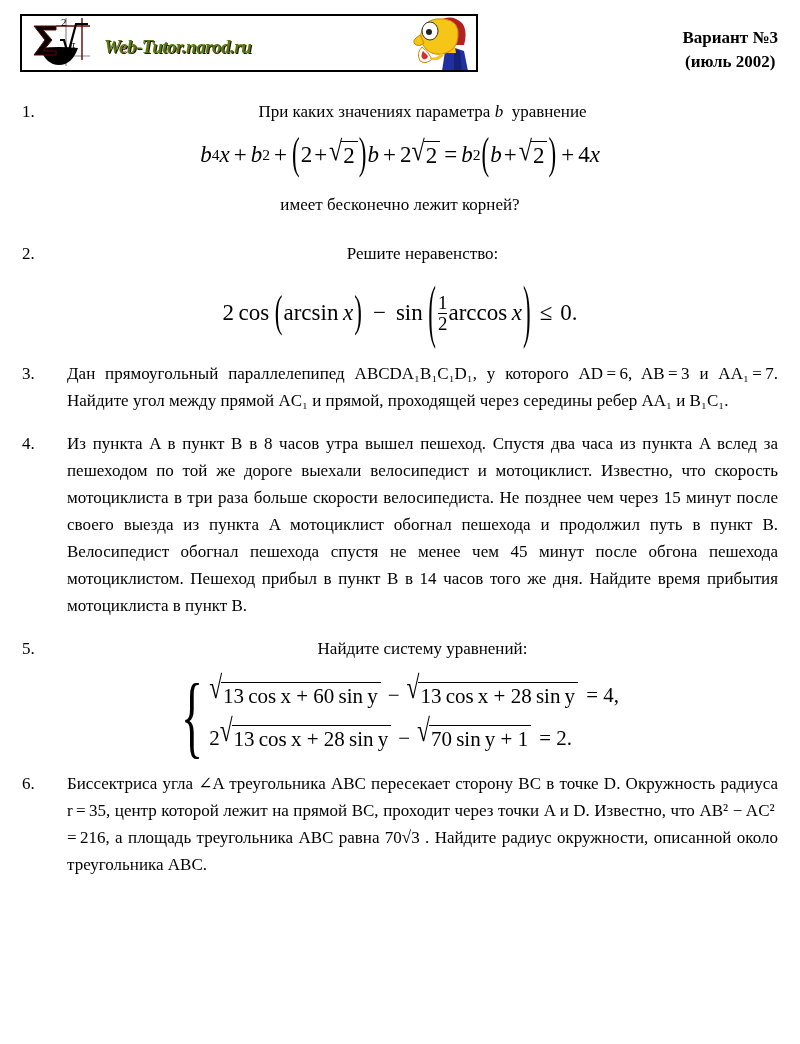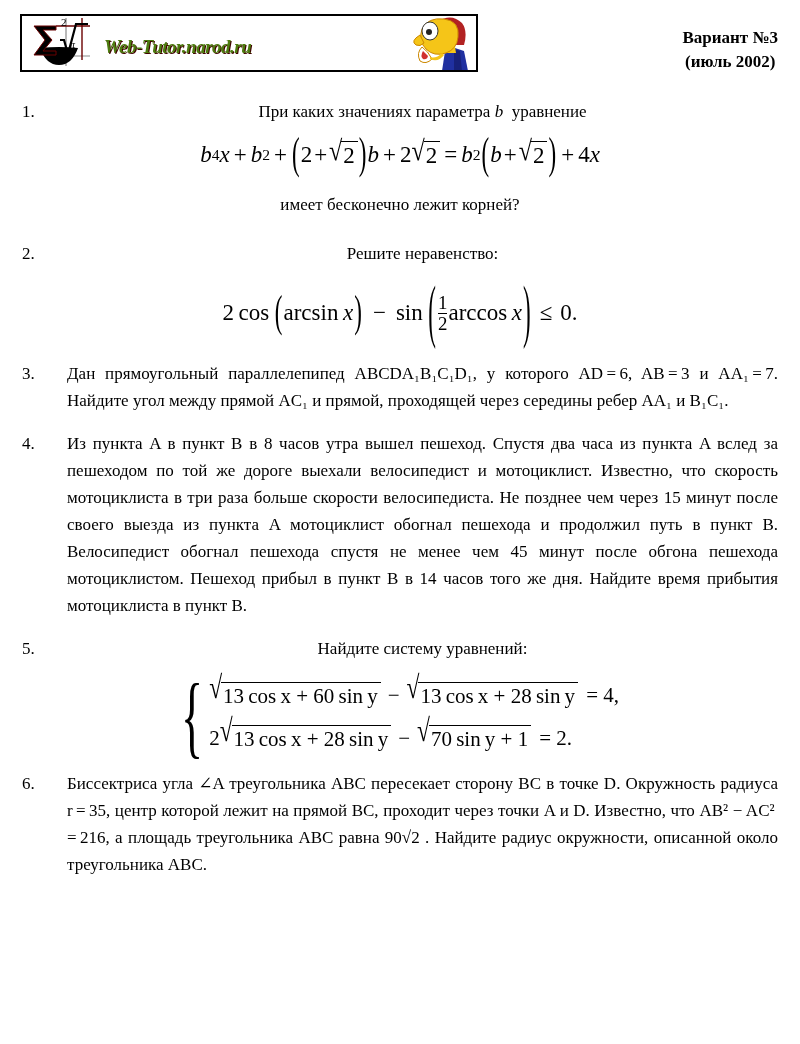--- a/index.html
+++ b/index.html
@@ -351,16 +351,16 @@
               <span class="rad">70 sin y + 1</span>
             </span>
           <span style="padding-left:8px;">= 2.</span>
         </span>
       </span>
     </span>
   </div>
 
   <div class="problem" style="margin-top:16px;">
     <div class="pnum">6.</div>
-    <div class="pbody">Биссектриса угла ∠A треугольника ABC пересекает сторону BC в точке D. Окружность радиуса r = 35, центр которой лежит на прямой BC, проходит через точки A и D. Известно, что AB² − AC² = 216, а площадь треугольника ABC равна 90√2 . Найдите радиус окружности, описанной около треугольника ABC.</div>
+    <div class="pbody">Биссектриса угла ∠A треугольника ABC пересекает сторону BC в точке D. Окружность радиуса r = 35, центр которой лежит на прямой BC, проходит через точки A и D. Известно, что AB² − AC² = 216, а площадь треугольника ABC равна 70√3 . Найдите радиус окружности, описанной около треугольника ABC.</div>
   </div>
 
 </div>
 
 </body></html>

